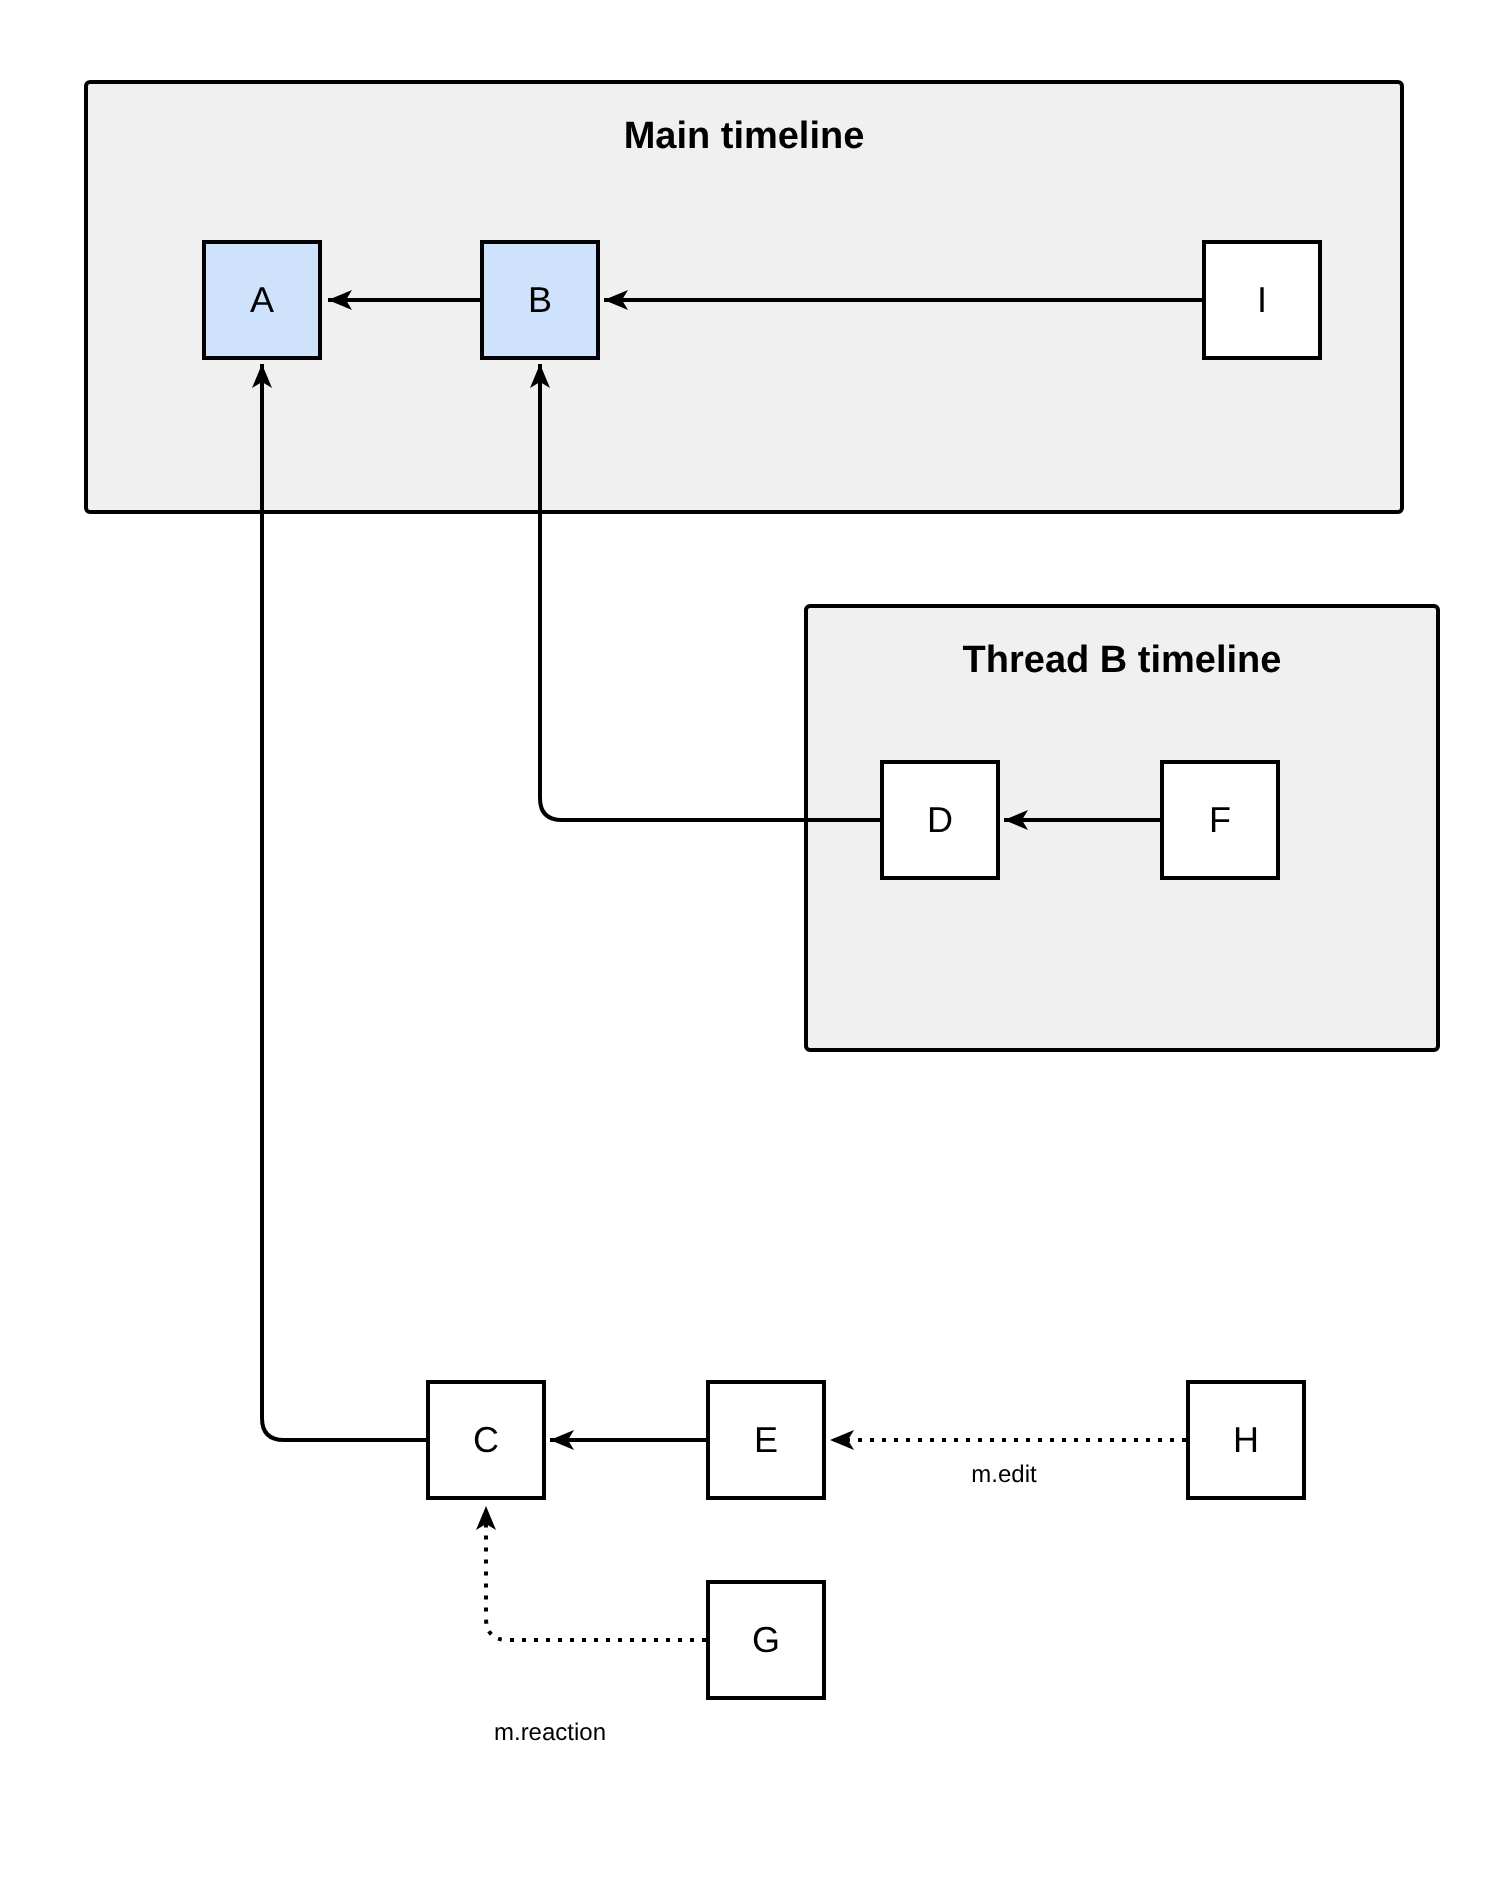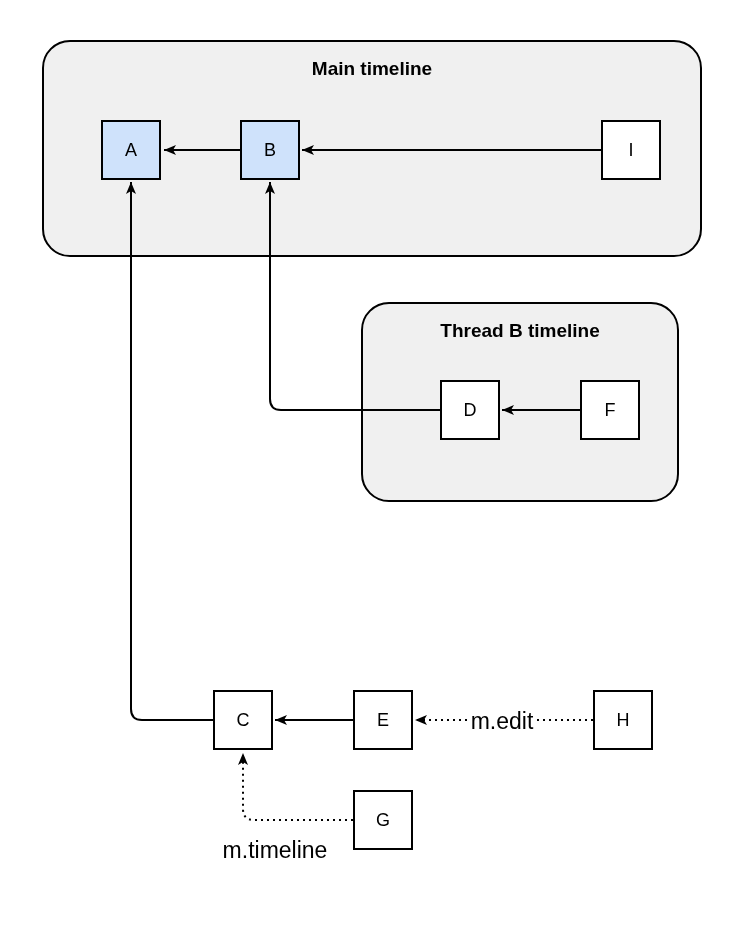--- a/index.html
+++ b/index.html
@@ -13,21 +13,21 @@
     width: 756px;
     height: 942px;
     background: #ffffff;
     overflow: hidden;
   }
   .container {
     position: absolute;
     box-sizing: border-box;
     background: #f0f0f0;
     border: 2px solid #000000;
-    border-radius: 28px;
+    border-radius: 3px;
   }
   .container-title {
     margin-top: 16px;
     text-align: center;
     font-weight: bold;
     font-size: 19px;
     color: #000000;
   }
   .node {
     position: absolute;
@@ -57,36 +57,37 @@
     fill: none;
     stroke: #000000;
     stroke-width: 2;
   }
   .edge.dotted { stroke-dasharray: 2,4; }
   .edge-label {
     position: absolute;
     transform: translate(-50%, -50%);
     background: #ffffff;
     padding: 1px 3px;
-    font-size: 23px;
+    font-size: 12px;
     color: #000000;
     z-index: 6;
     white-space: nowrap;
+    margin-top: 16px;
   }
 </style>
 </head>
 <body>
 
 <div id="canvas">
 
   <div class="container" style="left:42px; top:40px; width:660px; height:217px;">
     <div class="container-title">Main timeline</div>
   </div>
 
-  <div class="container" style="left:361px; top:302px; width:318px; height:200px;">
+  <div class="container" style="left:402px; top:302px; width:318px; height:224px;">
     <div class="container-title">Thread B timeline</div>
   </div>
 
 
   <div class="node highlight" style="left:101px; top:120px;">A</div>
   <div class="node highlight" style="left:240px; top:120px;">B</div>
   <div class="node" style="left:601px; top:120px;">I</div>
 
   <div class="node" style="left:440px; top:380px;">D</div>
   <div class="node" style="left:580px; top:380px;">F</div>
@@ -114,15 +115,15 @@
     <path class="edge" d="M 353 720 L 275 720" marker-end="url(#arrow)"></path>
 
     <path class="edge dotted" d="M 593 720 L 415 720" marker-end="url(#arrow)"></path>
 
     <path class="edge dotted" d="M 353 820 L 254 820 Q 243 820 243 809 L 243 753" marker-end="url(#arrow)"></path>
 
     <path class="edge" d="M 213 720 L 142 720 Q 131 720 131 709 L 131 182" marker-end="url(#arrow)"></path>
   </svg>
 
   <div class="edge-label" style="left:502px; top:721px;">m.edit</div>
-  <div class="edge-label" style="left:275px; top:850px;">m.timeline</div>
+  <div class="edge-label" style="left:275px; top:850px;">m.reaction</div>
 
 </div>
 
 </body></html>

